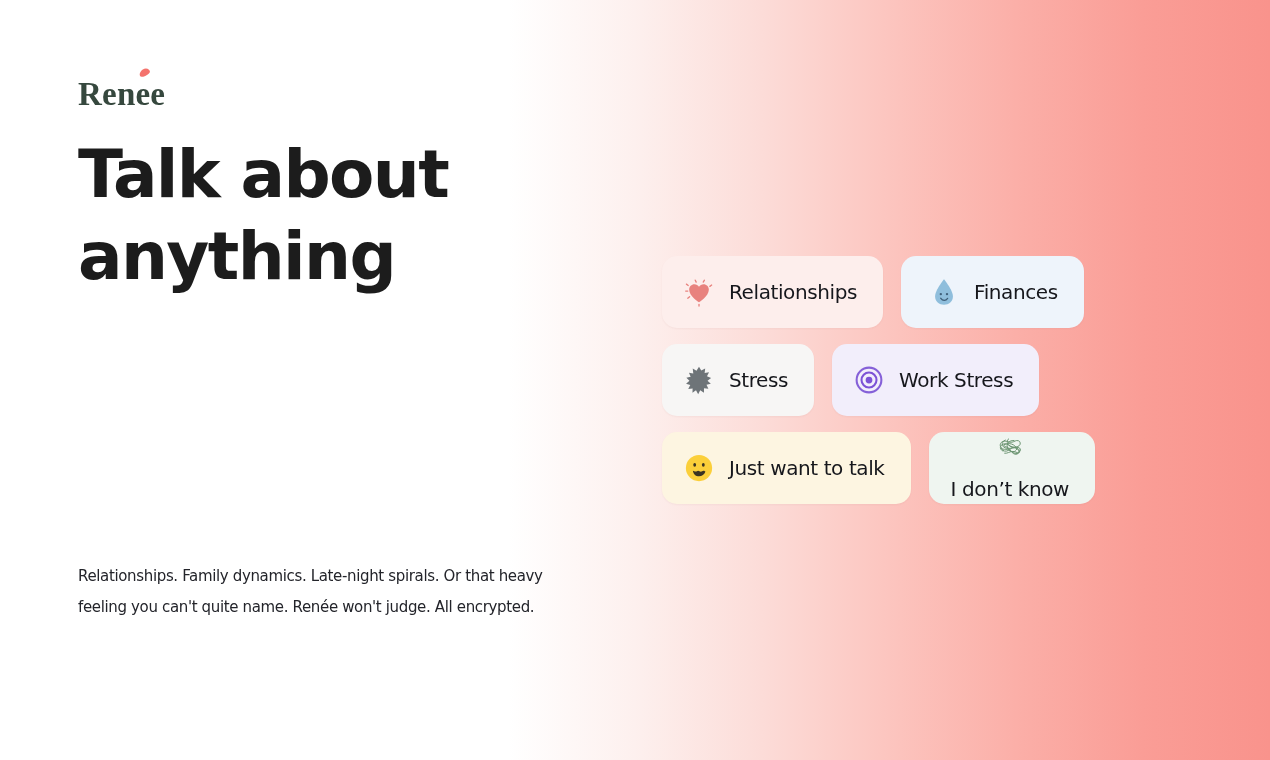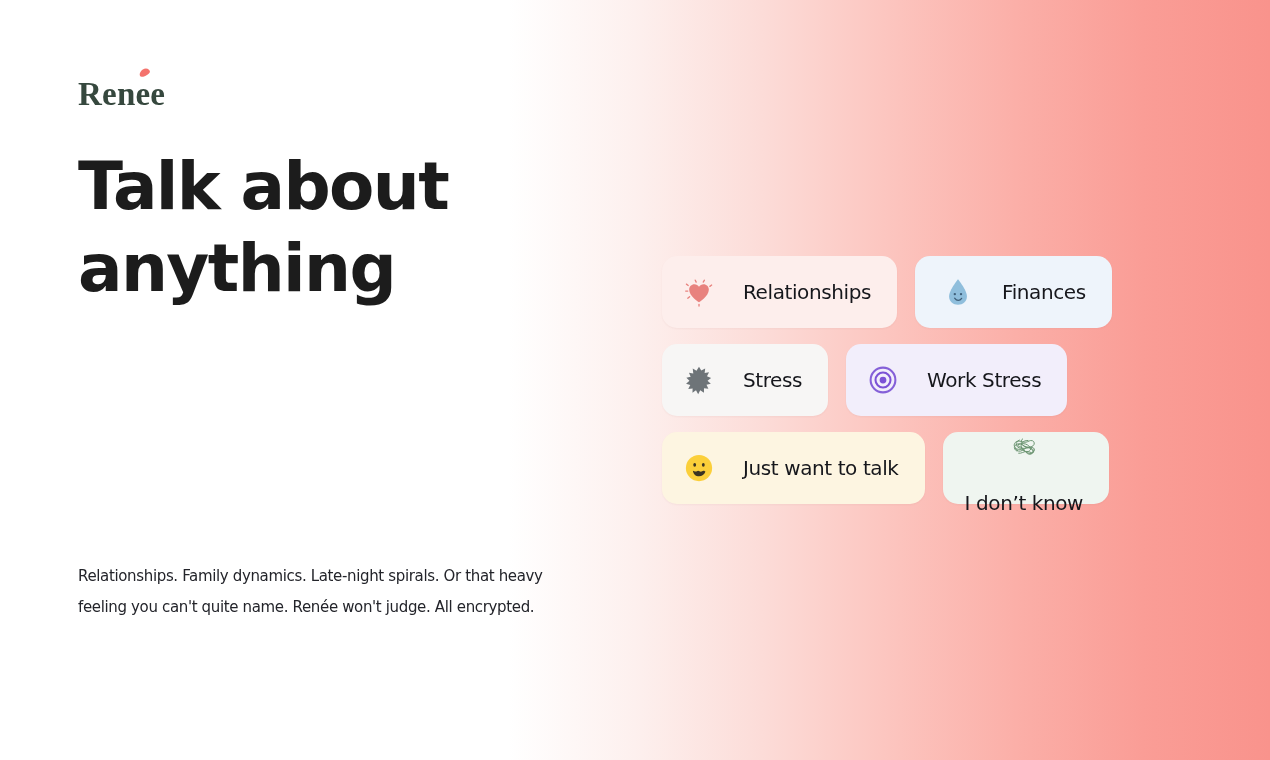--- a/index.html
+++ b/index.html
@@ -64,21 +64,21 @@
     width: 11px;
     height: 7px;
     background: #f4736d;
     border-radius: 60% 40% 55% 45% / 70% 60% 40% 30%;
     transform: rotate(-22deg);
   }
 
   .headline {
     position: absolute;
     left: 0;
-    top: 146px;
+    top: 134px;
     width: 470px;
     font-family: "DejaVu Sans", sans-serif;
     font-size: 66px;
     font-weight: bold;
     line-height: 1.24;
     letter-spacing: -1.6px;
     color: #1c1c1c;
   }
 
   .body-copy {
@@ -103,21 +103,21 @@
 
   .chip-row {
     display: flex;
     gap: 18px;
     margin-bottom: 16px;
   }
 
   .chip {
     display: flex;
     align-items: center;
-    gap: 29px;
+    gap: 15px;
     height: 72px;
     padding: 0 26px 0 22px;
     border-radius: 15px;
     box-shadow: 0 1px 2px rgba(120, 60, 55, 0.05);
   }
 
   .chip-label {
     font-family: "DejaVu Sans", sans-serif;
     font-size: 20px;
     letter-spacing: -0.4px;

